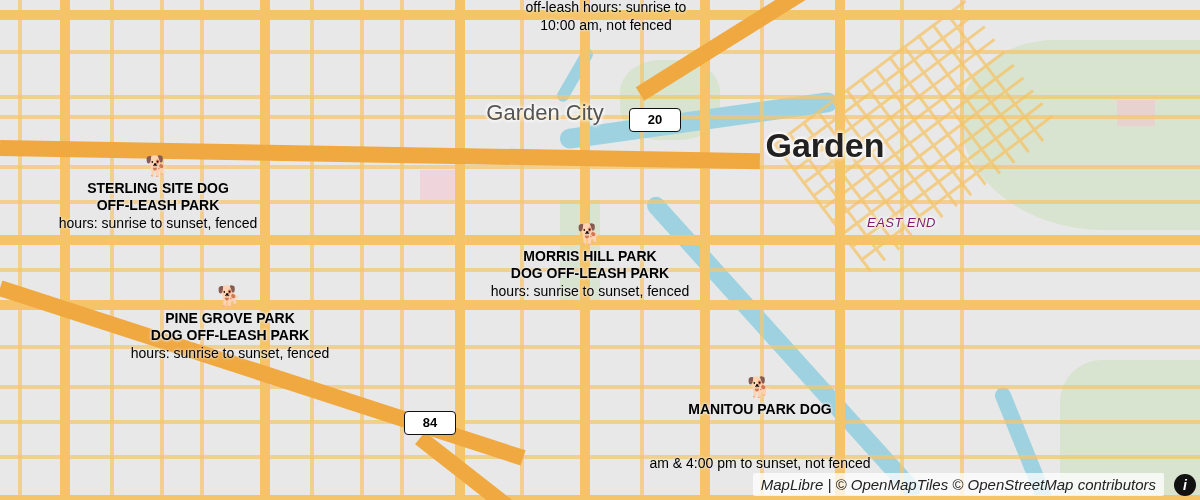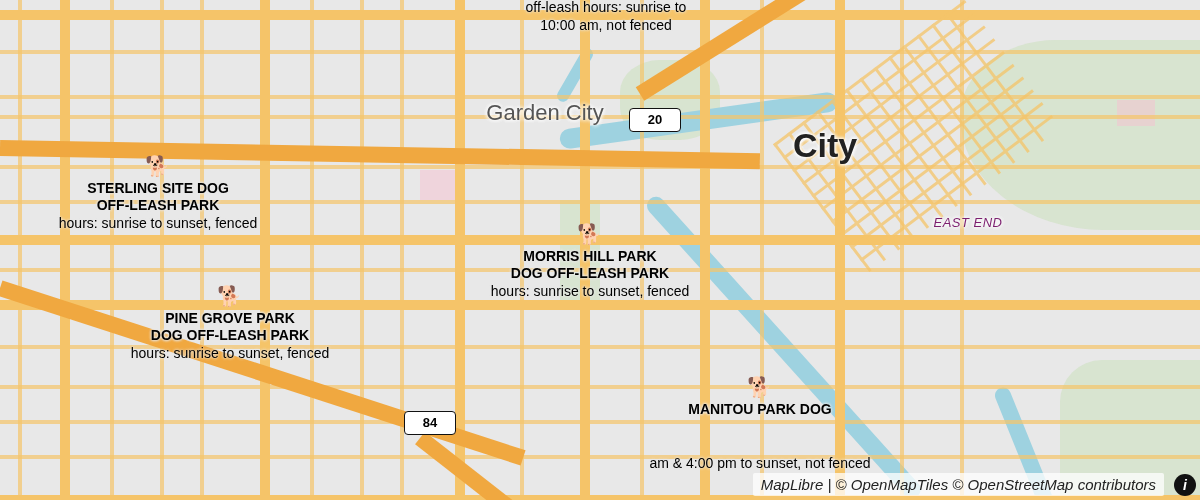--- a/index.html
+++ b/index.html
@@ -120,23 +120,23 @@
       <div class="g v" style="left:90px"></div>
       <div class="g v" style="left:108px"></div>
       <div class="g v" style="left:126px"></div>
       <div class="g v" style="left:144px"></div>
       <div class="g v" style="left:162px"></div>
       <div class="g v" style="left:180px"></div>
       <div class="g v" style="left:198px"></div>
       <div class="g v" style="left:216px"></div>
   </div>
 
-  <div class="place major" style="left:825px; top:105px;">City</div>
+  <div class="place major" style="left:825px; top:105px;">Garden</div>
   <div class="place minor" style="left:545px; top:73px;">Garden City</div>
-  <div class="place district" style="left:968px; top:182px;">EAST END</div>
+  <div class="place district" style="left:898px; top:182px;padding-left:7px;">EAST END</div>
 
   <div class="shield" style="left:655px; top:120px;">20</div>
   <div class="shield" style="left:430px; top:423px;">84</div>
 
   <div class="poi" style="left:606px; top:-2px;">
     <div class="poi-detail">off-leash hours: sunrise to</div>
     <div class="poi-detail">10:00 am, not fenced</div>
   </div>
 
   <div class="poi" style="left:158px; top:154px;">

